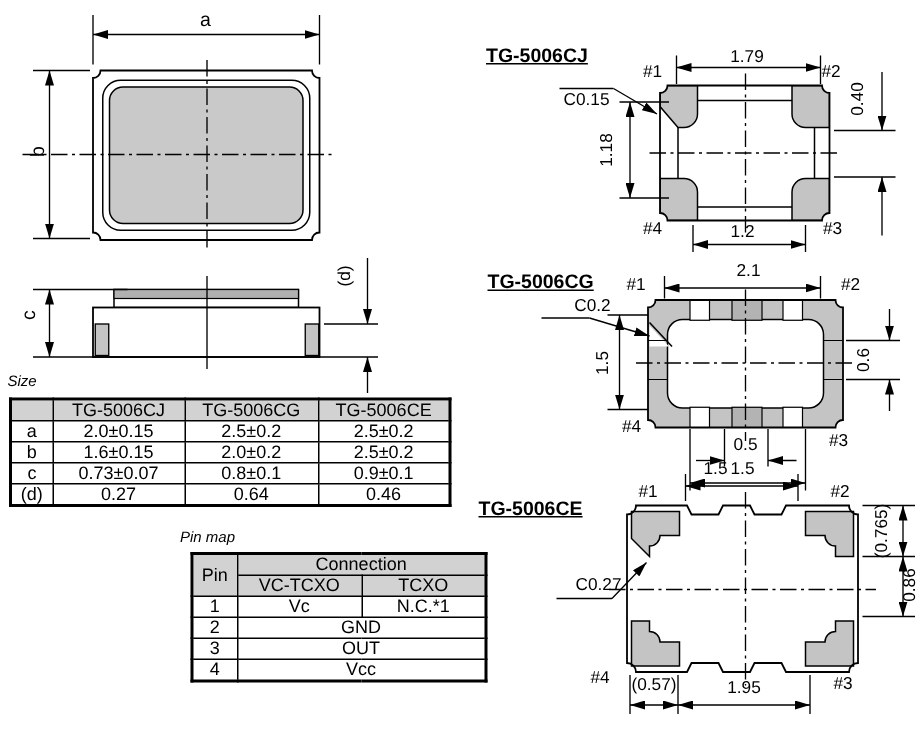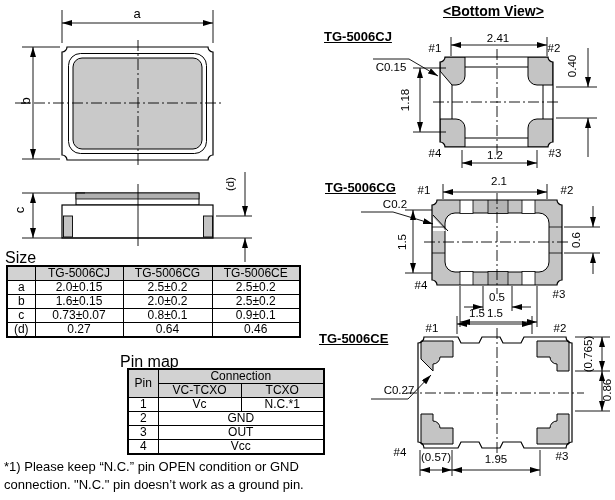--- a/index.html
+++ b/index.html
@@ -6,21 +6,21 @@
   .canvas { position:relative; width:615px; height:500px; background:#fff;
             font-family:"Liberation Sans", sans-serif; color:#000; overflow:hidden; }
   svg.draw { position:absolute; left:0; top:0; }
   .lbl { position:absolute; font-size:11.5px; white-space:nowrap;
          transform:translate(-50%,-50%); line-height:1; }
   .lbl.rot { transform:translate(-50%,-50%) rotate(-90deg); }
   .lbl.big { font-size:13px; }
   .title { position:absolute; font-weight:bold; font-size:13px;
            text-decoration:underline; white-space:nowrap; line-height:1; }
   .bvtitle { font-size:14px; }
-  .seclabel { position:absolute; font-size:16px; line-height:1; }
+  .seclabel { position:absolute; font-size:10px; line-height:1;font-style:italic; }
   table.dt { position:absolute; border-collapse:collapse; font-size:12px;
              text-align:center; border:2px solid #000; table-layout:fixed; }
   .dt td { border:1px solid #000; padding:0 2px; height:13px; line-height:13px;
            font-weight:normal; overflow:hidden; }
   .dt td.hd { background:#d2d2d2; }
   .foot { position:absolute; font-size:13px; line-height:17.5px; white-space:nowrap; }
 </style>
 </head>
 <body>
 
@@ -169,34 +169,33 @@
     <line x1="420" y1="450" x2="420" y2="476"></line>
     <line x1="452" y1="450" x2="452" y2="476"></line>
     <line x1="540" y1="450" x2="540" y2="476"></line>
     <line x1="420" y1="470" x2="452" y2="470" marker-start="url(#ah)" marker-end="url(#ah)"></line>
     <line x1="452" y1="470" x2="540" y2="470" marker-start="url(#ah)" marker-end="url(#ah)"></line>
     <line x1="371" y1="399" x2="408" y2="399"></line>
     <line x1="408" y1="399" x2="431" y2="375" marker-end="url(#ah)"></line>
   </g>
 </svg>
 
-<div class="title bvtitle" style="left:443px; top:4px;">&lt;Bottom View&gt;</div>
 
 <div class="lbl big" style="left:137px; top:13px;">a</div>
 <div class="lbl big rot" style="left:25px; top:101px;">b</div>
 <div class="lbl big rot" style="left:19px; top:210px;">c</div>
 <div class="lbl rot" style="left:231px; top:184px;">(d)</div>
 
 <div class="title" style="left:324px; top:30px;">TG-5006CJ</div>
 <div class="lbl" style="left:391px; top:68px;">C0.15</div>
 <div class="lbl" style="left:435px; top:49px;">#1</div>
 <div class="lbl" style="left:554px; top:49px;">#2</div>
 <div class="lbl" style="left:555px; top:154px;">#3</div>
 <div class="lbl" style="left:435px; top:154px;">#4</div>
-<div class="lbl" style="left:498px; top:39px;">2.41</div>
+<div class="lbl" style="left:498px; top:39px;">1.79</div>
 <div class="lbl rot" style="left:406px; top:100px;">1.18</div>
 <div class="lbl rot" style="left:573px; top:66px;">0.40</div>
 <div class="lbl" style="left:495px; top:156px;">1.2</div>
 
 <div class="title" style="left:325px; top:181px;">TG-5006CG</div>
 <div class="lbl" style="left:395px; top:205px;">C0.2</div>
 <div class="lbl" style="left:424px; top:191px;">#1</div>
 <div class="lbl" style="left:567px; top:191px;">#2</div>
 <div class="lbl" style="left:559px; top:295px;">#3</div>
 <div class="lbl" style="left:421px; top:286px;">#4</div>
@@ -289,18 +288,14 @@
     <td>3</td>
     <td colspan="2">OUT</td>
   </tr>
   <tr>
     <td>4</td>
     <td colspan="2">Vcc</td>
   </tr>
 </tbody>
     </table>
 
-<div class="foot" style="left:4px; top:458px;">
-  <div>*1) Please keep “N.C.” pin OPEN condition or GND</div>
-  <div>connection. "N.C." pin doesn’t work as a ground pin.</div>
+
 </div>
 
-</div>
-
 </body></html>

